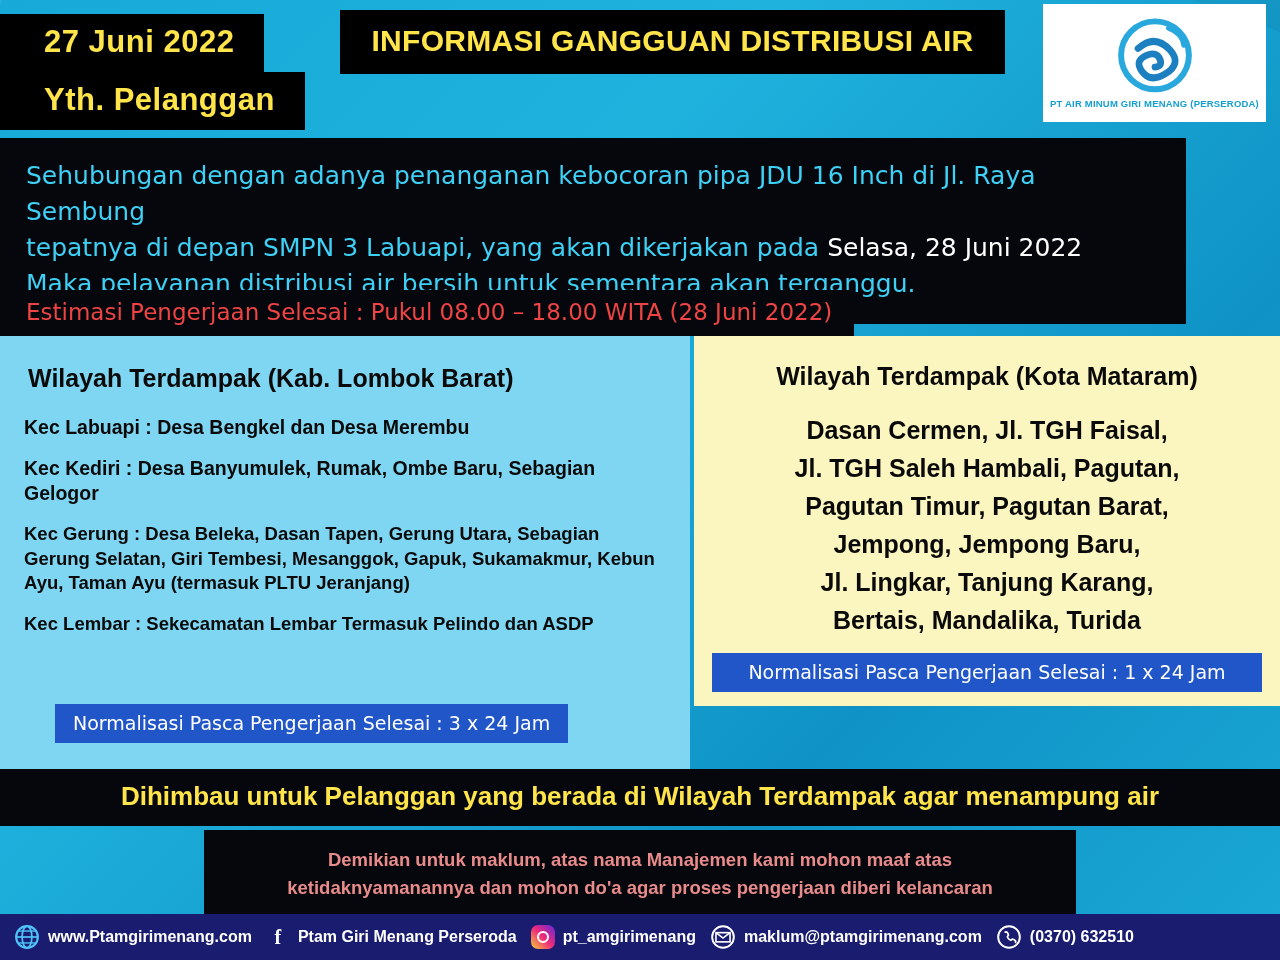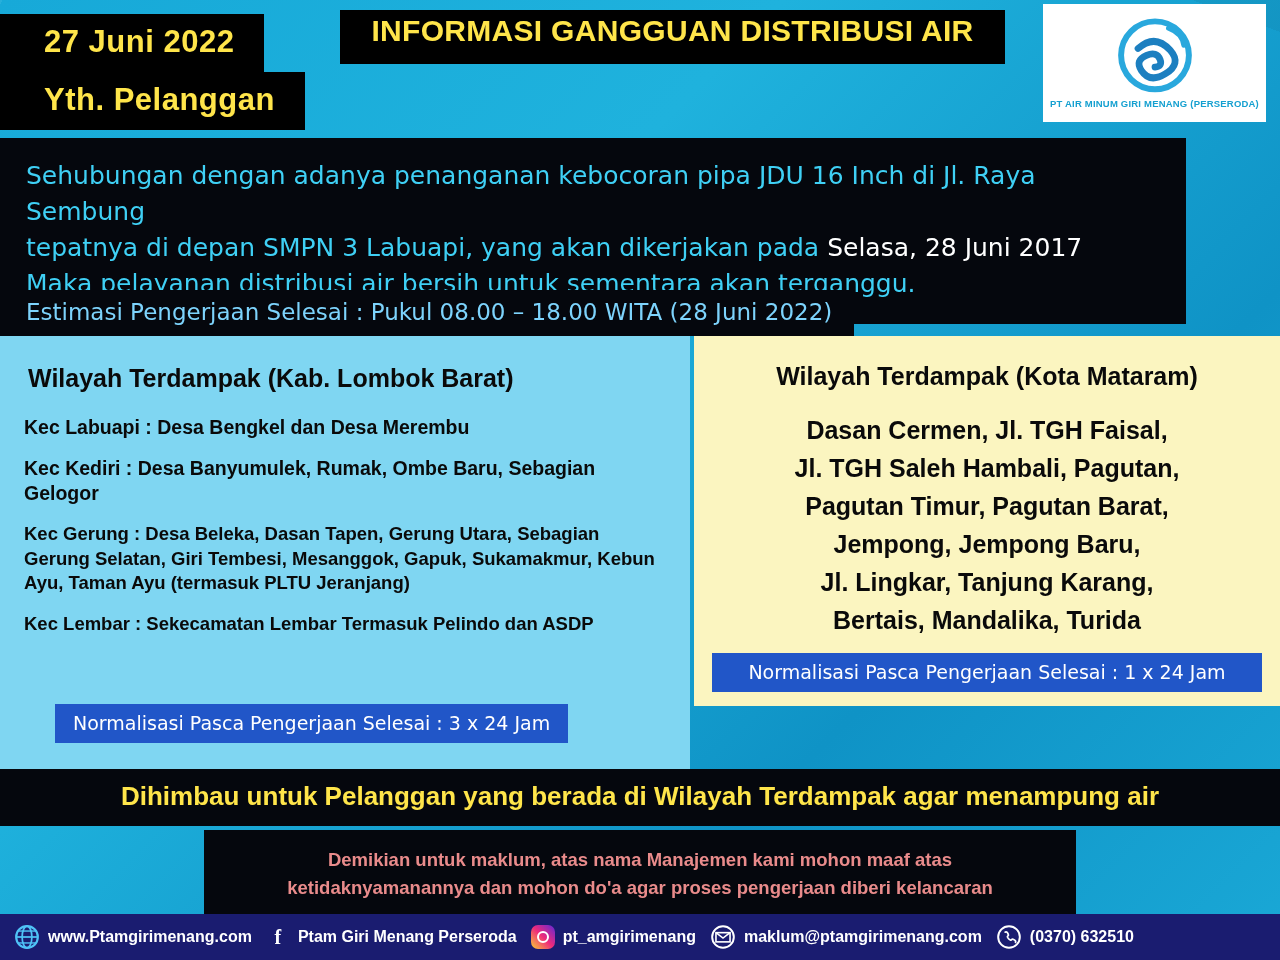--- a/index.html
+++ b/index.html
@@ -37,21 +37,21 @@
     font-size: 31px; font-weight: bold;
     padding: 10px 30px 12px 44px;
     letter-spacing: 0.5px;
   }
   .title-box {
     position: absolute; left: 340px; top: 10px;
     width: 665px;
     background: #000; color: #ffe54a;
     font-size: 30px; font-weight: bold;
     text-align: center;
-    padding: 4px 10px 16px;
+    padding: 14px 10px 16px;
     letter-spacing: 0.3px;
   }
   .logo-box {
     position: absolute; right: 14px; top: 4px;
     width: 223px; height: 118px;
     background: #fff;
     display: flex; flex-direction: column;
     align-items: center; justify-content: center;
   }
   .logo-mark { width: 86px; height: 78px; }
@@ -71,21 +71,21 @@
     color: #3fd0f5; font-size: 25px; line-height: 36px;
     font-family: "DejaVu Sans", sans-serif;
   }
   .intro-line .hl { color: #ffffff; }
   .estimasi-box {
     position: absolute; left: 0; top: 290px;
     background: #05070d;
     padding: 9px 22px 11px 26px;
   }
   .estimasi-box span {
-    color: #7dd3fc; font-size: 23px;
+    color: #ef4444; font-size: 23px;
     font-family: "DejaVu Sans", sans-serif;
   }
 
   
   .panel-left {
     position: absolute; left: 0; top: 336px;
     width: 690px; height: 433px;
     background: #7fd6f2;
     padding: 28px 22px 10px 22px;
   }
@@ -193,21 +193,21 @@
     <svg class="logo-mark" viewBox="0 0 100 92">
       <circle cx="50" cy="44" r="40" fill="none" stroke="#29a8dd" stroke-width="7"></circle>
       <path d="M30 36 q20 -18 38 2 q14 16 -6 28 q-18 11 -28 -4 q-8 -12 6 -18 q12 -5 16 5 q3 8 -6 9" fill="none" stroke="#1c7fc0" stroke-width="8" stroke-linecap="round"></path>
       <path d="M66 12 q16 6 18 20" fill="none" stroke="#29a8dd" stroke-width="6" stroke-linecap="round"></path>
     </svg>
     <div class="logo-text">PT AIR MINUM GIRI MENANG (PERSERODA)</div>
   </div>
 
   <div class="intro-box">
     <div class="intro-line">Sehubungan dengan adanya penanganan kebocoran pipa JDU 16 Inch di Jl. Raya Sembung</div>
-    <div class="intro-line"><span>tepatnya di depan SMPN 3 Labuapi,  yang akan dikerjakan pada </span><span class="hl">Selasa, 28 Juni 2017</span></div>
+    <div class="intro-line"><span>tepatnya di depan SMPN 3 Labuapi,  yang akan dikerjakan pada </span><span class="hl">Selasa, 28 Juni 2022</span></div>
     <div class="intro-line">Maka pelayanan distribusi air bersih untuk sementara akan terganggu.</div>
   </div>
 
   <div class="estimasi-box">
     <span>Estimasi Pengerjaan Selesai : Pukul 08.00 – 18.00 WITA (28 Juni 2022)</span>
   </div>
 
   <div class="panel-left">
     <h2>Wilayah Terdampak  (Kab. Lombok Barat)</h2>
     <div class="kec">Kec Labuapi : Desa Bengkel dan Desa Merembu</div>

